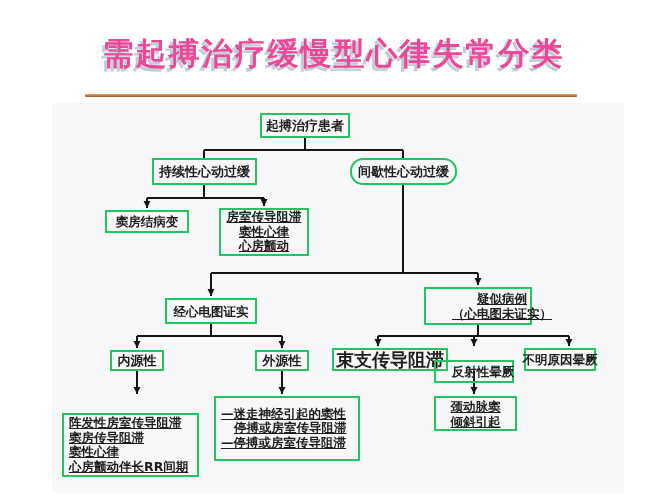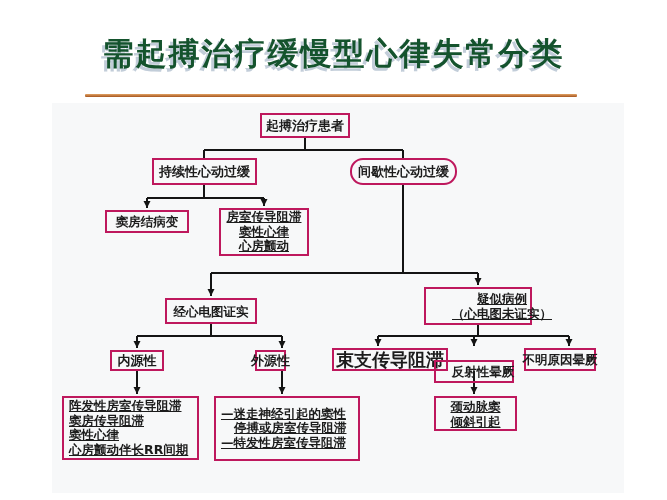--- a/index.html
+++ b/index.html
@@ -4,58 +4,58 @@
 <style>
   html,body{margin:0;padding:0;}
   body{
     width:667px;height:500px;background:#ffffff;overflow:hidden;
     font-family:"DejaVu Sans",sans-serif;position:relative;
   }
   
   .slide-title{
     position:absolute;left:0;top:33px;width:667px;
     text-align:center;font-size:31px;font-weight:bold;letter-spacing:2px;
-    color:#14532d;
+    color:#ec4899;
     text-shadow:-3px 3px 0 #c2cdd9;
     font-family:"DejaVu Sans",sans-serif;
   }
   .divider{
     position:absolute;left:85px;top:94px;width:492px;height:3px;
     background:linear-gradient(to bottom,#e2a264,#a5551f);
     border-radius:1px;
   }
   
   .scan{
     position:absolute;left:52px;top:103px;width:572px;height:390px;
     background:#f7f8f9;
   }
   .fc-svg{position:absolute;left:0;top:0;width:572px;height:390px;}
   .node{
-    position:absolute;border:2px solid #be185d;color:#1c1c1c;
+    position:absolute;border:2px solid #22c55e;color:#1c1c1c;
     display:flex;flex-direction:column;justify-content:center;align-items:center;
     font-weight:bold;font-size:13px;line-height:15px;text-align:center;
     box-sizing:border-box;background:transparent;white-space:nowrap;
   }
   .node.left{align-items:flex-start;text-align:left;padding-left:5px;padding-right:3px;}
   .ln{display:block;text-decoration:underline;}
   .ln.indent{padding-left:13px;}
   
   .n-root        {left:208px;top:10px; width:90px; height:25px;}
   .n-persistent  {left:100px;top:55px; width:105px;height:27px;}
   .n-intermittent{left:298px;top:55px; width:107px;height:27px;border-radius:13px;}
   .n-sinusnode   {left:53px; top:107px;width:84px; height:23px;font-size:12.5px;}
   .n-avgroup     {left:167px;top:105px;width:90px; height:48px;font-size:12.5px;line-height:14.5px;}
   .n-ecg         {left:113px;top:195px;width:92px; height:26px;font-size:12.5px;}
   .n-suspected   {left:372px;top:184px;width:108px;height:38px;font-size:12.5px;line-height:15px;padding-left:48px;}
   .n-intrinsic   {left:58px; top:247px;width:54px; height:21px;}
-  .n-extrinsic   {left:203px;top:247px;width:31px; height:21px;}
+  .n-extrinsic   {left:203px;top:247px;width:54px; height:21px;}
   .n-bbb         {left:280px;top:245px;width:116px; height:23px;font-size:18px;}
   .n-reflex      {left:382px;top:257px;width:80px; height:23px;font-size:12.5px;padding-left:18px;}
   .n-unexplained {left:472px;top:245px;width:72px; height:23px;font-size:12.5px;}
-  .n-intr-detail {left:10px; top:293px;width:137px;height:64px;font-size:12.5px;line-height:14.5px;}
+  .n-intr-detail {left:10px; top:310px;width:137px;height:64px;font-size:12.5px;line-height:14.5px;}
   .n-extr-detail {left:162px;top:293px;width:146px;height:65px;font-size:12.5px;line-height:14.5px;}
   .n-carotid     {left:382px;top:293px;width:83px; height:35px;font-size:12.5px;line-height:15px;}
 </style>
 </head>
 <body>
 
 <div class="slide-title">需起搏治疗缓慢型心律失常分类</div>
 <div class="divider"></div>
 
 <div class="scan">
@@ -127,21 +127,21 @@
   <div class="node n-intr-detail left">
     <span class="ln">阵发性房室传导阻滞</span>
     <span class="ln">窦房传导阻滞</span>
     <span class="ln">窦性心律</span>
     <span class="ln">心房颤动伴长RR间期</span>
   </div>
 
   <div class="node n-extr-detail left">
     <span class="ln">—迷走神经引起的窦性</span>
     <span class="ln indent">停搏或房室传导阻滞</span>
-    <span class="ln">—特发性房室传导阻滞</span>
+    <span class="ln">—停搏或房室传导阻滞</span>
   </div>
 
   <div class="node n-carotid">
     <span class="ln">颈动脉窦</span>
     <span class="ln">倾斜引起</span>
   </div>
 
 </div>
 
 </body></html>

